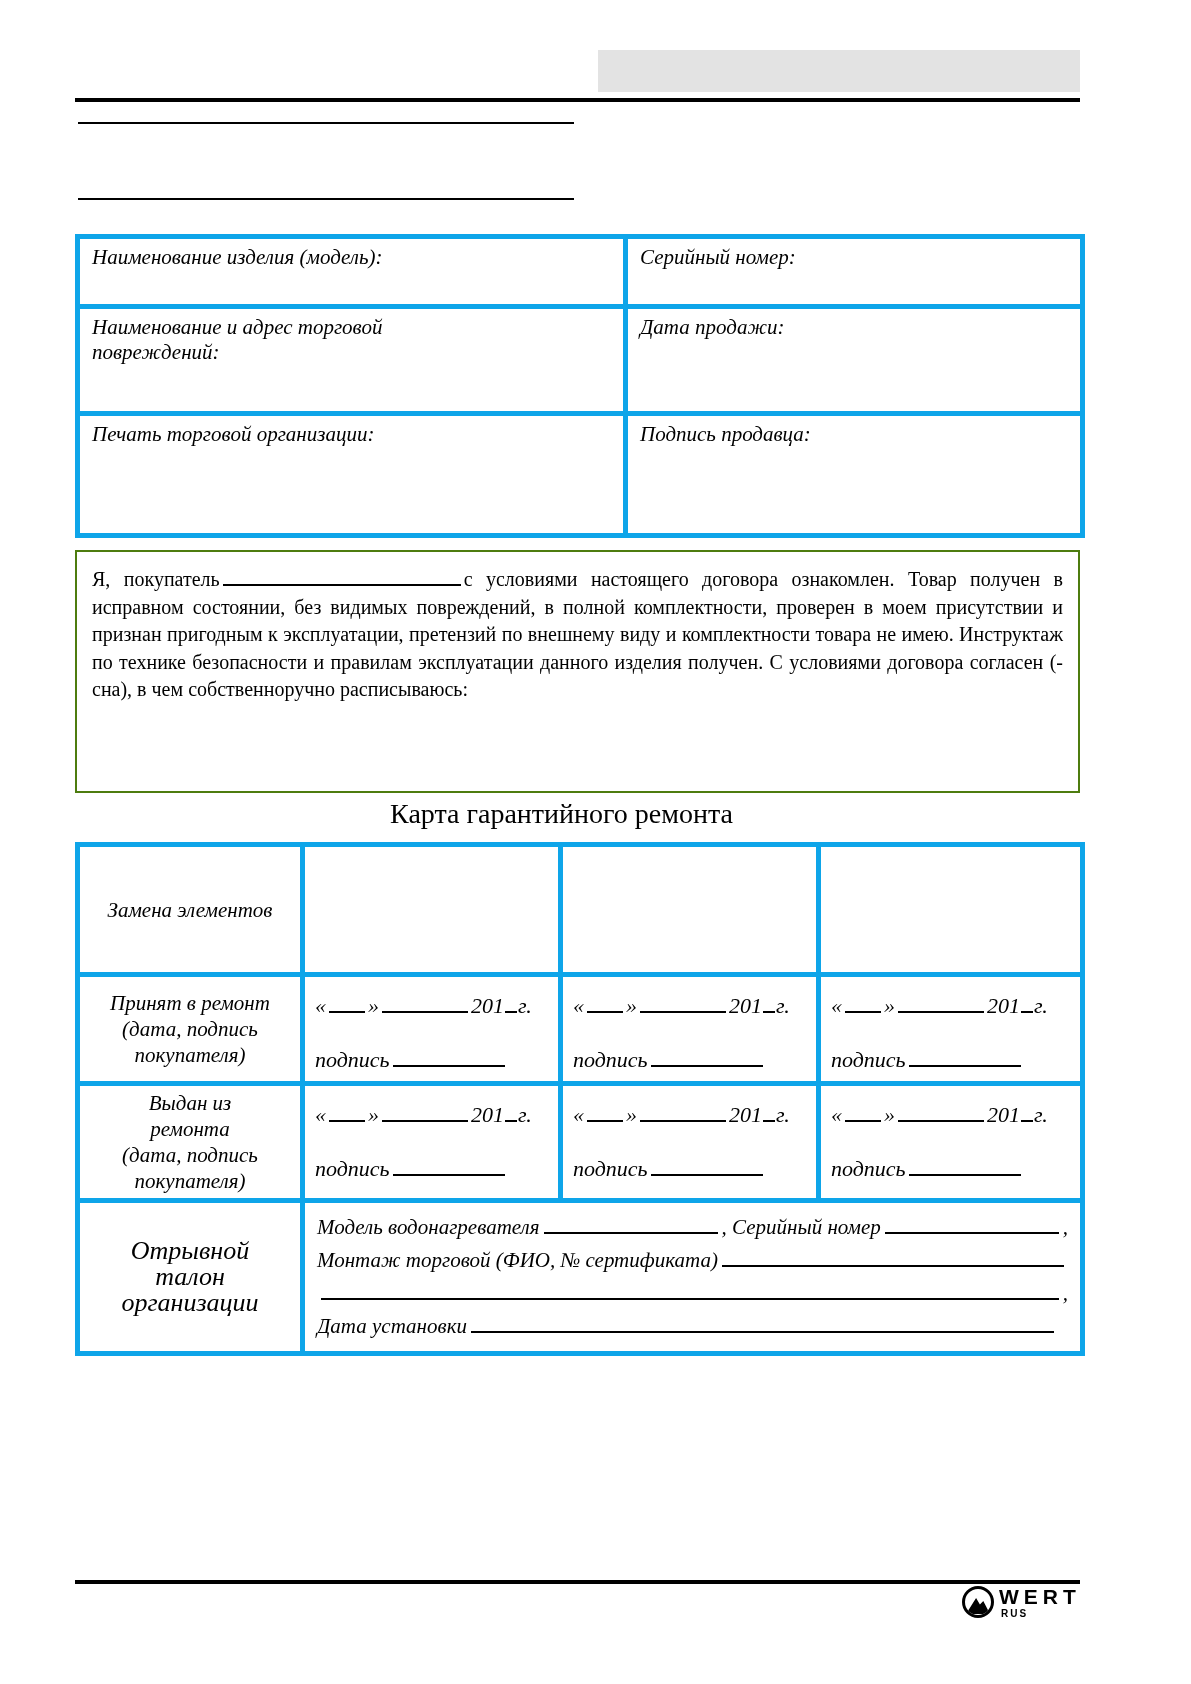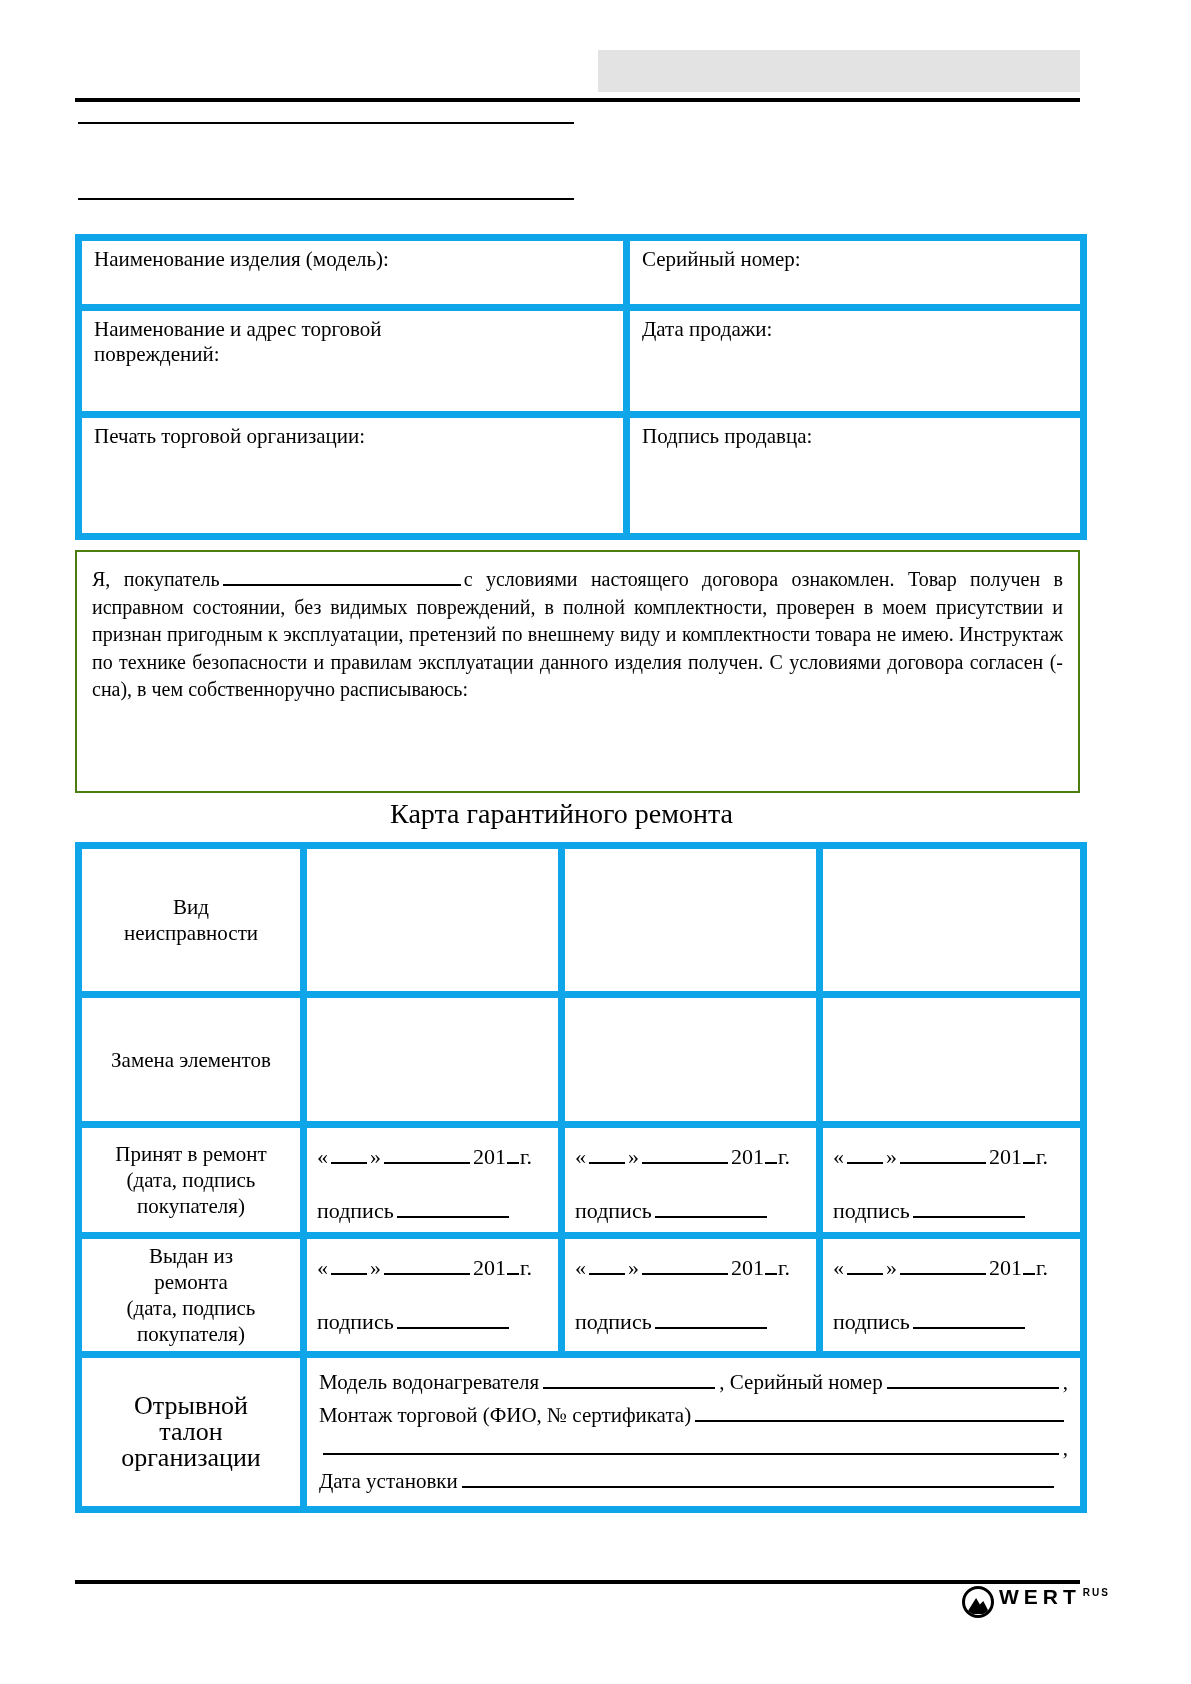--- a/index.html
+++ b/index.html
@@ -8,21 +8,21 @@
 
   .graybox {position:absolute; left:598px; top:50px; width:482px; height:42px; background:#e3e3e3;}
   .rule {position:absolute; left:75px; width:1005px; height:4px; background:#000;}
   .rule-top {top:98px;}
   .rule-bottom {top:1580px;}
   .blankline {position:absolute; left:78px; width:496px; height:0; border-bottom:2px solid #000;}
   .blankline1 {top:122px;}
   .blankline2 {top:198px;}
 
   table {border-collapse:collapse; table-layout:fixed;}
-  td, th {border:7px solid #0ea5e9; font-weight:normal;}
+  td, th {border:5px solid #0ea5e9; font-weight:normal;font-style:italic;}
 
   
   .bl {display:inline-block; height:1em; border-bottom:2px solid #000; margin:0 3px; vertical-align:baseline;}
 
   
   .t1 {position:absolute; left:75px; top:234px; width:1005px; font-size:21px;}
   .t1 td {padding:6px 12px; vertical-align:top; text-align:left;}
 
   
   .agree {position:absolute; left:75px; top:550px; width:1005px; height:243px;
@@ -47,21 +47,21 @@
   .tear-line .txt {white-space:nowrap;}
   .tear-line .grow {flex:1 1 auto; margin:0 4px;}
 
   
   .logo {position:absolute; left:962px; top:1586px; display:flex; align-items:flex-start; gap:5px;
          font-family:"Liberation Sans", sans-serif;}
   .logo-circle {width:32px; height:32px; border-radius:50%; background:#fff; border:3px solid #000;
                 box-sizing:border-box; position:relative; overflow:hidden; flex:0 0 auto;}
   .logo-mountain {position:absolute; left:1px; right:1px; bottom:1px; height:16px; background:#000;
                   clip-path:polygon(0 100%, 42% 0, 58% 40%, 72% 18%, 100% 100%);}
-  .logo-text {display:flex; flex-direction:row;justify-content:flex-end;}
+  .logo-text {display:flex; flex-direction:column;justify-content:flex-end;}
   .logo-brand {font-size:21px; font-weight:bold; letter-spacing:5px; line-height:21px;}
   .logo-sub {font-size:10px; font-weight:bold; letter-spacing:2px; margin:1px 0 0 2px;}
 </style>
 </head>
 <body>
 
 <div class="page">
 
   <div class="graybox"></div>
   <div class="rule rule-top"></div>
@@ -100,29 +100,20 @@
 
   <table class="t2">
     <colgroup>
       <col style="width:225px">
         <col style="width:258px">
         <col style="width:258px">
         <col style="width:264px">
     </colgroup>
 
     <tbody>
-        <tr style="height:149px">
-      <th class="bb3">
-        <div>Вид</div>
-        <div>неисправности</div>
-      </th>
-      <td class="bb3"></td>
-      <td class="bb3"></td>
-      <td class="bb3"></td>
-    </tr>
 
     <tr style="height:130px">
       <th>
         <div>Замена элементов</div>
       </th>
       <td></td>
       <td></td>
       <td></td>
     </tr>
 

